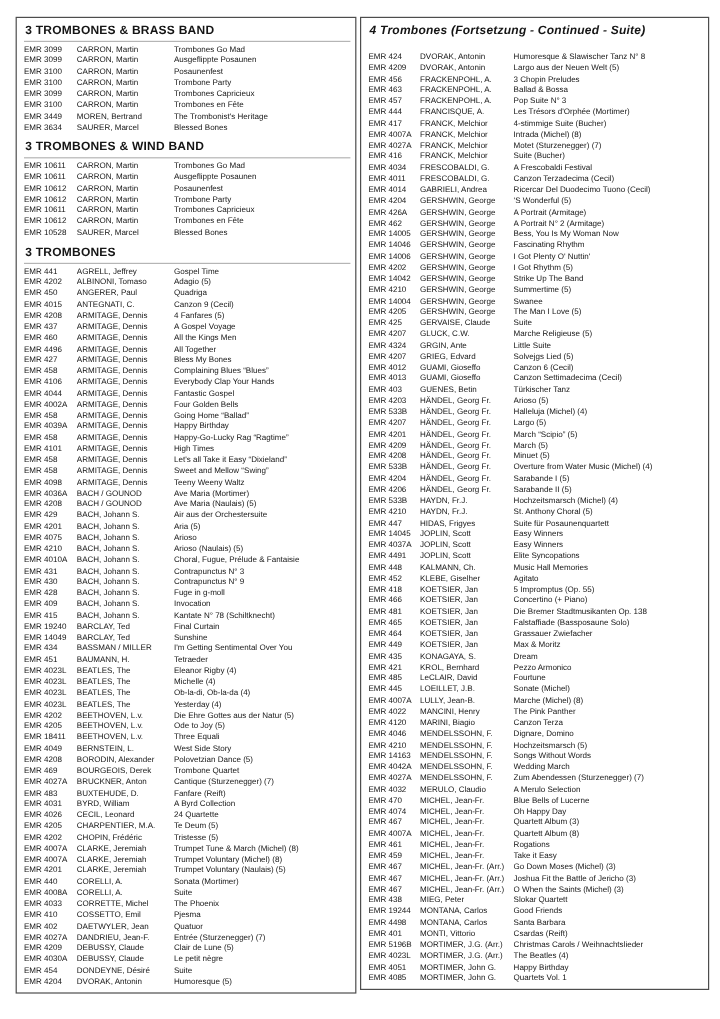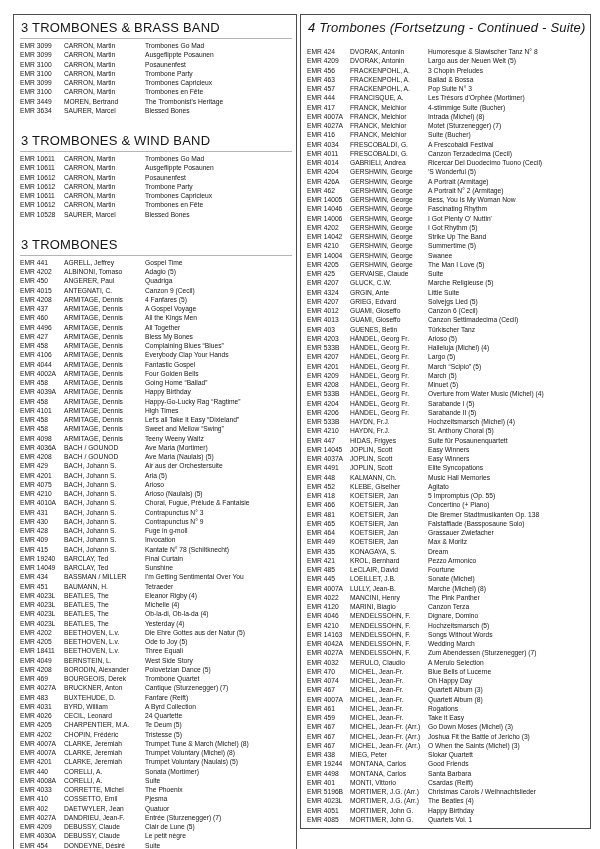--- a/index.html
+++ b/index.html
@@ -17,33 +17,33 @@
     border: 1px solid #4d4d4d;
     background: #ffffff;
     padding: 3px 4px 4px 6px;
   }
   .box-left  { left: 13px;  width: 284px; }
   .box-right { left: 300px; width: 291px; }
 
   .sec-header {
     margin: 0 0 2px 0;
     padding: 2px 0 3px 1px;
-    font-size: 13px;
-    font-weight: normal;
+    font-size: 10px;
+    font-weight: bold;
     letter-spacing: 0.2px;
     border-bottom: 1px solid #b5b5b5;
     white-space: nowrap;
   }
   .box-right .sec-header {
     font-style: italic;
     border-bottom: none;
     padding-bottom: 1px;
     margin-bottom: 11px;
   }
-  .section + .section { margin-top: 16px; }
+  .section + .section { margin-top: 4px; }
 
   .row {
     display: flex;
     align-items: baseline;
     line-height: 9.25px;
     font-size: 6.7px;
     white-space: nowrap;
   }
   .c-code { flex: 0 0 44px; overflow: hidden; }
   .c-comp { flex: 0 0 81px; overflow: hidden; }

